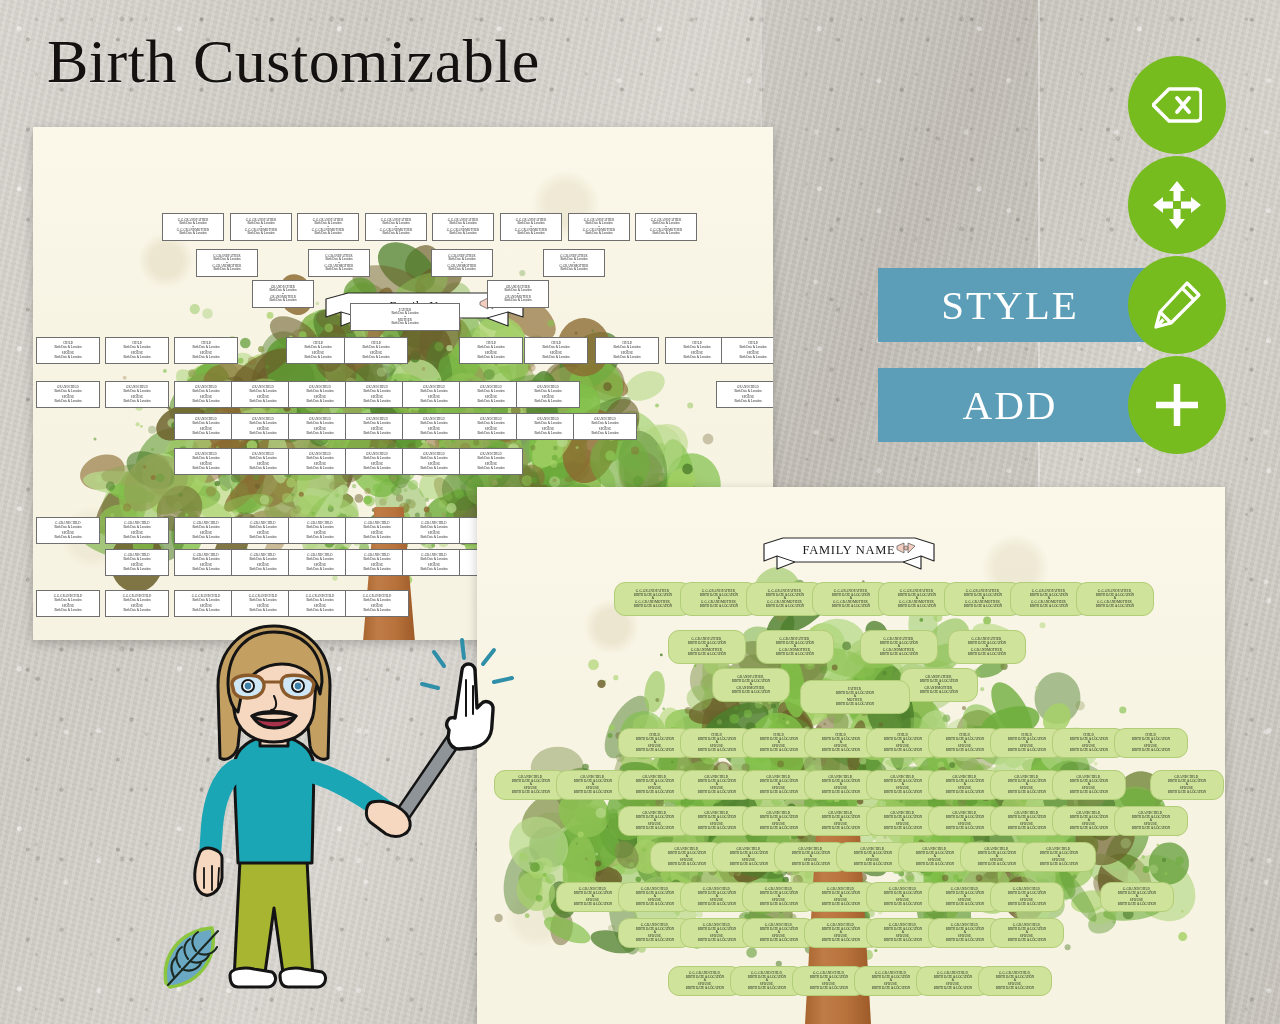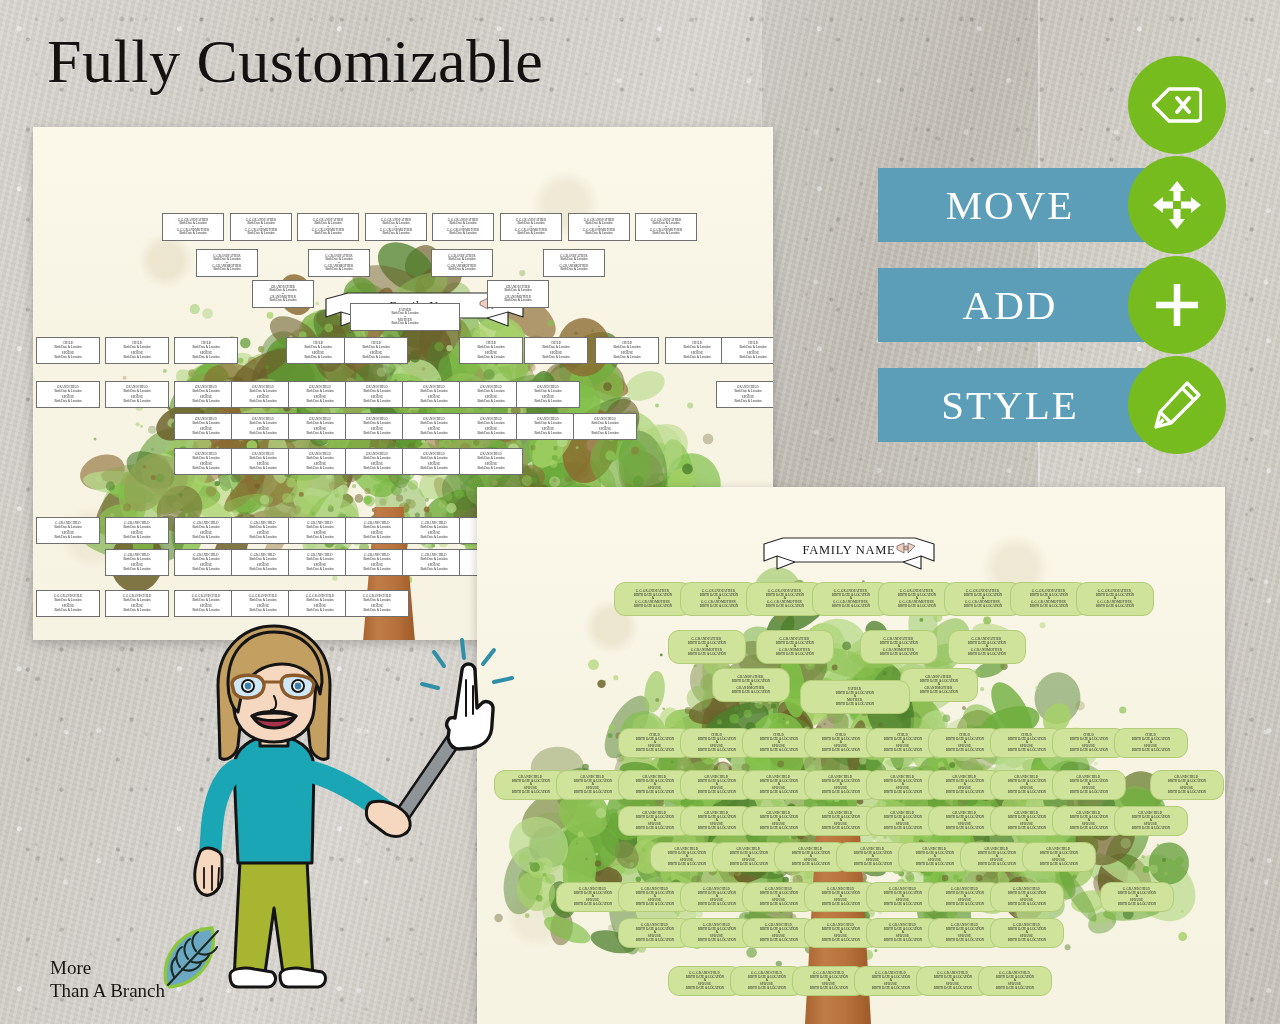--- a/index.html
+++ b/index.html
@@ -132,72 +132,69 @@
 </style>
 </head>
 <body>
 
 <div id="backdrop">
   <div class="seam" style="left:760px"></div>
   <div class="seam" style="left:1038px"></div>
   <div class="shade" style="left:760px;width:278px"></div>
 </div>
 
-<div id="page-title">Fully Customizable</div>
+<div id="page-title">Birth Customizable</div>
 
 <div id="actions">
 
   <div class="action-row">
     <div class="action-circle">
       <svg width="50" height="40" viewBox="0 0 50 40">
         <path d="M17 4 L45 4 A4 4 0 0 1 49 8 L49 32 A4 4 0 0 1 45 36 L17 36 L1 20 Z" fill="none" stroke="#fff" stroke-width="3.4" stroke-linejoin="round"></path>
         <path d="M25 13 L37 27 M37 13 L25 27" stroke="#fff" stroke-width="3.8" stroke-linecap="round"></path>
       </svg>
     </div>
   </div>
 
   <div class="action-row">
-    <div class="action-bar">
-      <span class="action-label">MOVE</span>
-    </div>
     <div class="action-circle">
       <svg width="50" height="50" viewBox="0 0 50 50">
         <g fill="#fff">
           <path d="M25 1 L33 11 L28.5 11 L28.5 21 L21.5 21 L21.5 11 L17 11 Z"></path>
           <path d="M25 49 L17 39 L21.5 39 L21.5 29 L28.5 29 L28.5 39 L33 39 Z"></path>
           <path d="M1 25 L11 17 L11 21.5 L21 21.5 L21 28.5 L11 28.5 L11 33 Z"></path>
           <path d="M49 25 L39 33 L39 28.5 L29 28.5 L29 21.5 L39 21.5 L39 17 Z"></path>
         </g>
-      </svg>
-    </div>
-  </div>
-
-  <div class="action-row">
-    <div class="action-bar">
-      <span class="action-label">ADD</span>
-    </div>
-    <div class="action-circle">
-      <svg width="52" height="52" viewBox="0 0 52 52">
-        <path d="M26 5 L26 47 M5 26 L47 26" stroke="#fff" stroke-width="6.5" stroke-linecap="butt"></path>
       </svg>
     </div>
   </div>
 
   <div class="action-row">
     <div class="action-bar">
       <span class="action-label">STYLE</span>
     </div>
     <div class="action-circle">
       <svg width="52" height="52" viewBox="0 0 52 52">
         <g fill="none" stroke="#fff" stroke-width="3.2" stroke-linejoin="round">
           <path d="M36 4 L48 16 L20 44 L5 48 L9 33 Z"></path>
           <path d="M9 33 L20 44"></path>
           <path d="M31 9 L43 21"></path>
           <path d="M5 48 L12.5 40.5"></path>
         </g>
+      </svg>
+    </div>
+  </div>
+
+  <div class="action-row">
+    <div class="action-bar">
+      <span class="action-label">ADD</span>
+    </div>
+    <div class="action-circle">
+      <svg width="52" height="52" viewBox="0 0 52 52">
+        <path d="M26 5 L26 47 M5 26 L47 26" stroke="#fff" stroke-width="6.5" stroke-linecap="butt"></path>
       </svg>
     </div>
   </div>
 
 </div>
 
 <div id="chart1" class="chart">
   <div class="chart-inner">
     <div class="paper-mottle"></div>
     <svg id="c1-canopy" width="740" height="513" viewBox="0 0 740 513" style="position:absolute;left:0;top:0">
@@ -2899,17 +2896,13 @@
         <path d="M24 42 C18 34 20 26 26 22"></path>
         <path d="M32 34 C26 26 28 18 34 14"></path>
         <path d="M40 26 C34 18 36 11 42 7"></path>
         <path d="M26 44 C34 48 42 44 45 38"></path>
         <path d="M34 36 C42 40 50 36 53 30"></path>
         <path d="M42 28 C50 32 58 28 61 22"></path>
         <path d="M18 52 C14 44 15 37 20 32"></path>
       </g>
     </svg>
   </div>
-  <div class="logo-text">
-    <div>More</div>
-    <div>Than A Branch</div>
-  </div>
 </div>
 
 </body></html>

